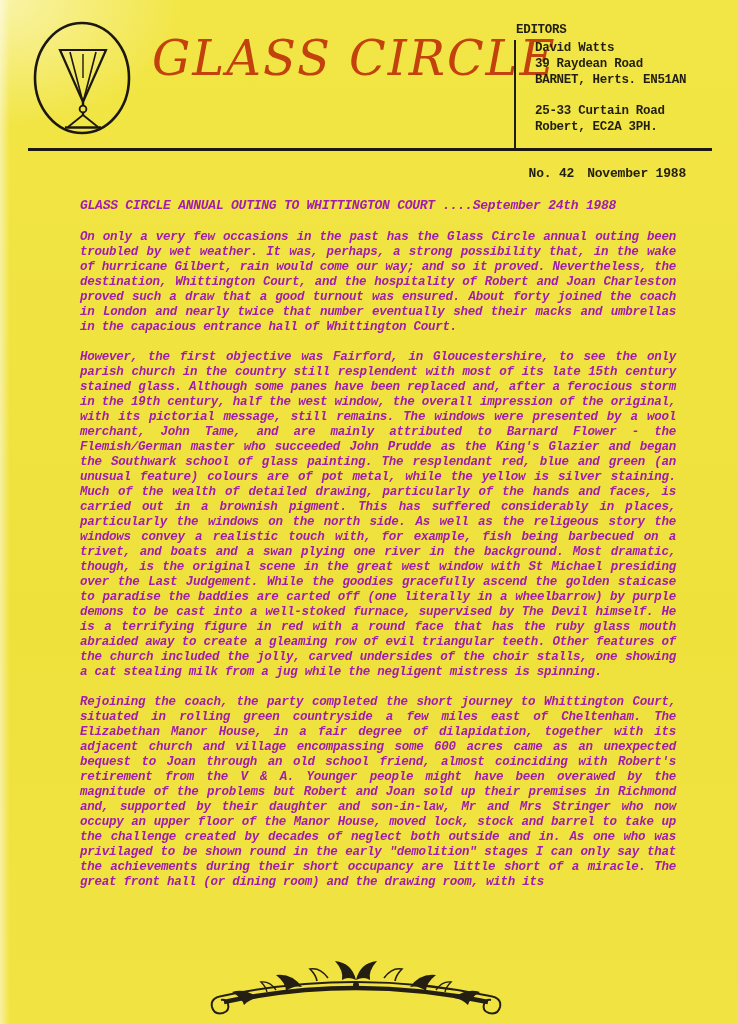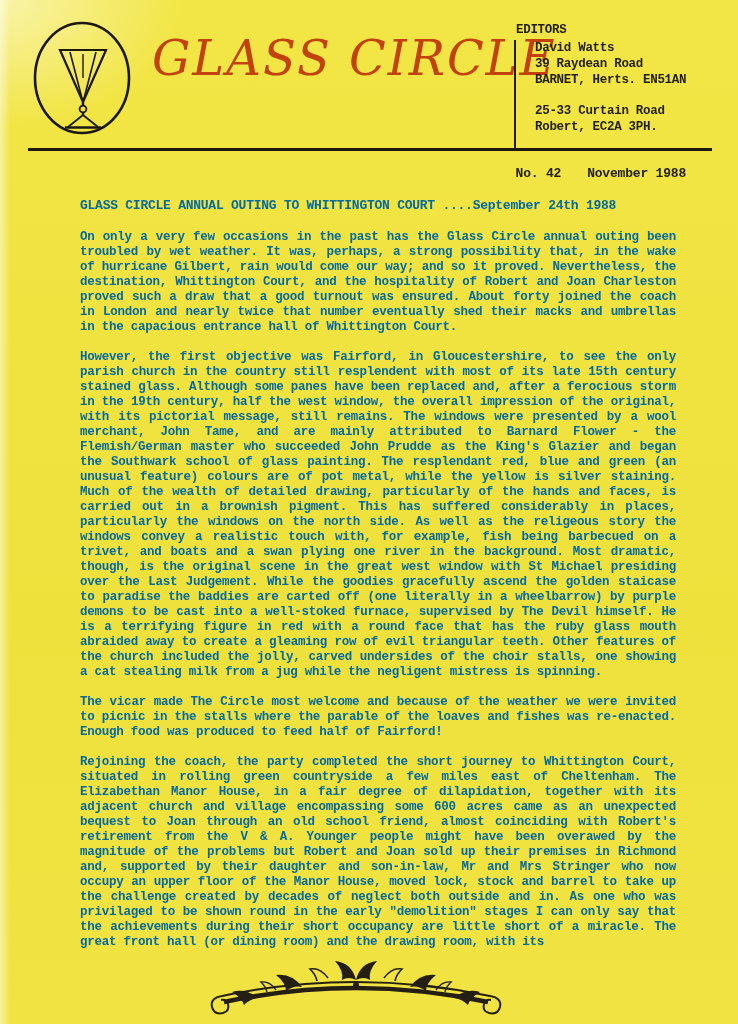--- a/index.html
+++ b/index.html
@@ -28,28 +28,29 @@
   }
   .editors{ position:absolute; left:514px; top:22px; width:214px; font-size:12.5px; line-height:16px; font-weight:bold; letter-spacing:-0.3px; }
   .editors-heading{ margin:0 0 2px 2px; }
   .editors-body{ border-left:2px solid #221e12; padding-left:19px; min-height:108px; }
   .editor-block{ margin-bottom:15px; }
   .editor-block div{ white-space:nowrap; }
   .hrule{ position:absolute; left:28px; top:148px; width:684px; height:3px; background:#1c1810; }
   .issue{
     position:absolute; top:166px; right:52px;
     font-size:13px; font-weight:bold; letter-spacing:-0.2px;
-    display:inline-flex; gap:26px;
+    display:inline-flex; gap:13px;
   }
   
   .article{
     position:absolute; left:80px; top:198px; width:596px;
     font-size:12.5px; line-height:15px; font-weight:bold;
     letter-spacing:-0.25px;
-    color:#0369a1;
+    color:#a21caf;
+    font-style:italic;
   }
   .headline{ font-size:13px; margin-bottom:17px; white-space:nowrap; }
   .article p{ text-align:justify; margin-bottom:15px; }
   
   .ornament{ position:absolute; left:206px; top:956px; width:300px; height:62px; }
   .ornament svg{ width:100%; height:100%; }
 </style>
 </head>
 <body>
 
@@ -92,21 +93,20 @@
 
 <div class="issue">
   <span>No. 42</span>
   <span>November 1988</span>
 </div>
 
 <div class="article">
   <div class="headline">GLASS CIRCLE ANNUAL OUTING TO WHITTINGTON COURT ....September 24th 1988</div>
   <p>On only a very few occasions in the past has the Glass Circle annual outing been troubled by wet weather.  It was, perhaps, a strong possibility that, in the wake of hurricane Gilbert, rain would come our way; and so it proved. Nevertheless, the destination, Whittington Court, and the hospitality of Robert and Joan Charleston proved such a draw that a good turnout was ensured.  About forty joined the coach in London and nearly twice that number eventually shed their macks and umbrellas in the capacious entrance hall of Whittington Court.</p>
   <p>However, the first objective was Fairford, in Gloucestershire, to see the only parish church in the country still resplendent with most of its late 15th century stained glass.  Although some panes have been replaced and, after a ferocious storm in the 19th century, half the west window, the overall impression of the original, with its pictorial message, still remains.  The windows were presented by a wool merchant, John Tame, and are mainly attributed to Barnard Flower - the Flemish/German master who succeeded John Prudde as the King's Glazier and began the Southwark school of glass painting.  The resplendant red, blue and green (an unusual feature) colours are of pot metal, while the yellow is silver staining.  Much of the wealth of detailed drawing, particularly of the hands and faces, is carried out in a brownish pigment. This has suffered considerably in places, particularly the windows on the north side.  As well as the religeous story the windows convey a realistic touch with, for example, fish being barbecued on a trivet, and boats and a swan plying one river in the background.  Most dramatic, though, is the original scene in the great west window with St Michael presiding over the Last Judgement.  While the goodies gracefully ascend the golden staicase to paradise the baddies are carted off (one literally in a wheelbarrow) by purple demons to be cast into a well-stoked furnace, supervised by The Devil himself. He is a terrifying figure in red with a round face that has the ruby glass mouth abraided away to create a gleaming row of evil triangular teeth.  Other features of the church included the jolly, carved undersides of the choir stalls, one showing a cat stealing milk from a jug while the negligent mistress is spinning.</p>
-  <p>The vicar made The Circle most welcome and because of the weather we were invited to picnic in the stalls where the parable of the loaves and fishes was re-enacted.  Enough food was produced to feed half of Fairford!</p>
   <p>Rejoining the coach, the party completed the short journey to Whittington Court, situated in rolling green countryside a few miles east of Cheltenham.  The Elizabethan Manor House, in a fair degree of dilapidation, together with its adjacent church and village encompassing some 600 acres came as an unexpected bequest to Joan through an old school friend, almost coinciding with Robert's retirement from the V &amp; A.  Younger people might have been overawed by the magnitude of the problems but Robert and Joan sold up their premises in Richmond and, supported by their daughter and son-in-law, Mr and Mrs Stringer who now occupy an upper floor of the Manor House, moved lock, stock and barrel to take up the challenge created by decades of neglect both outside and in.  As one who was privilaged to be shown round in the early "demolition" stages I can only say that the achievements during their short occupancy are little short of a miracle.  The great front hall (or dining room) and the drawing room, with its</p>
 </div>
 
 <div class="ornament">
   <svg viewBox="0 0 300 62" aria-hidden="true">
     <g stroke="#241f12" fill="none">
       <path d="M16,40 Q150,12 284,40" stroke-width="2"></path>
       <path d="M18,46 Q150,18 282,46" stroke-width="4.5"></path>
       <path d="M16,40 q-12,2 -10,11 q2,8 11,6 q7,-2 5,-9 q-2,-5 -7,-4" stroke-width="2"></path>
       <path d="M284,40 q12,2 10,11 q-2,8 -11,6 q-7,-2 -5,-9 q2,-5 7,-4" stroke-width="2"></path>

